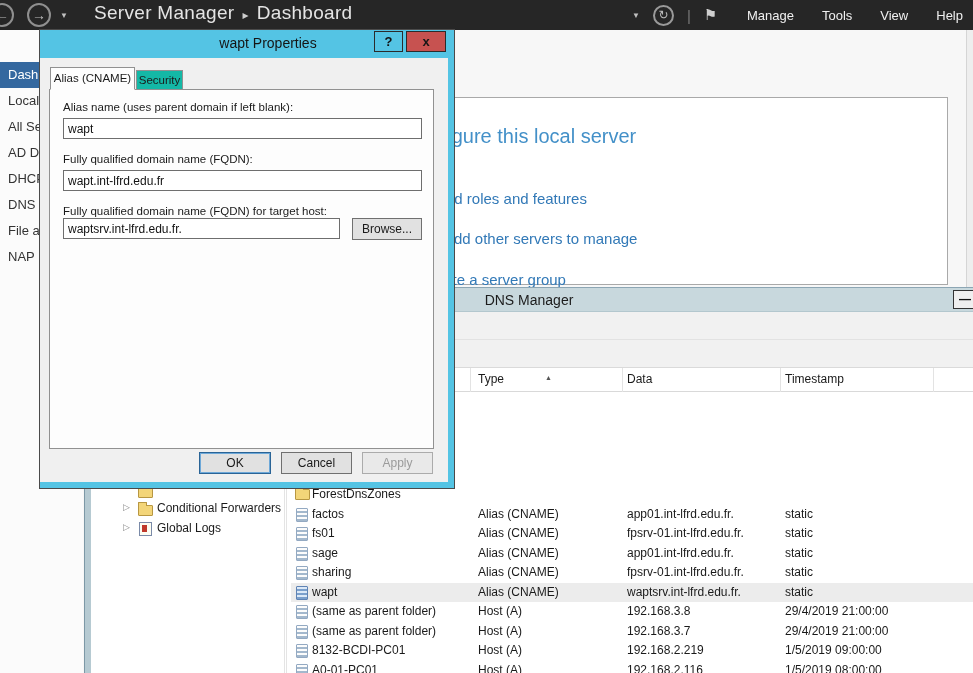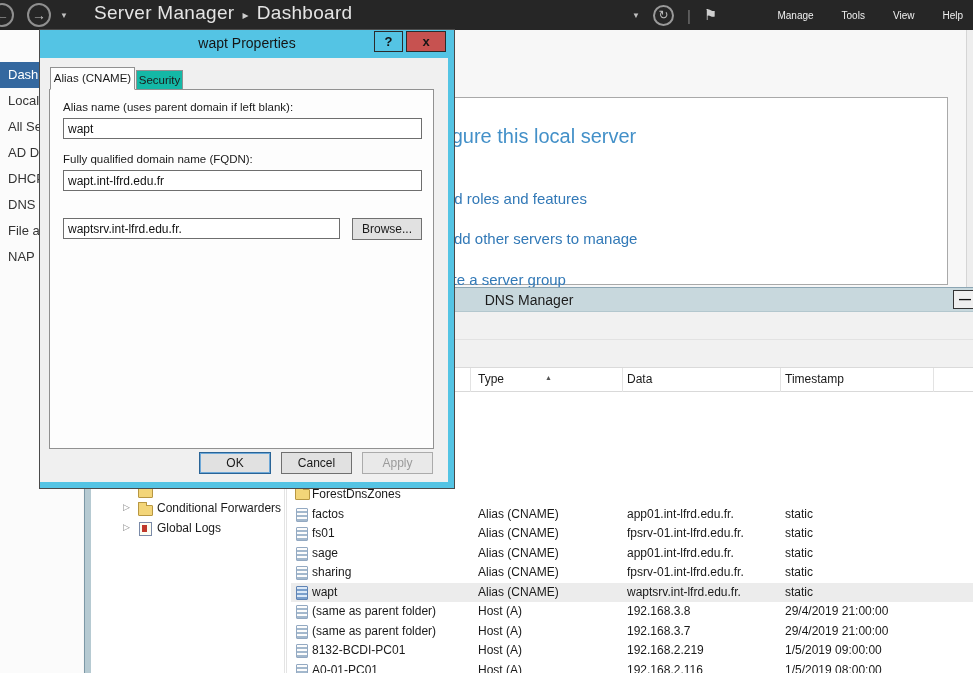--- a/index.html
+++ b/index.html
@@ -8,21 +8,21 @@
   .abs { position:absolute; }
 
   
   .topbar { position:absolute; left:0; top:0; width:973px; height:30px; background:#262626; color:#e8e8e8; z-index:1; }
   .nav-circle { position:absolute; top:3px; width:24px; height:24px; border:2px solid #8f8f8f; border-radius:50%;
                 color:#bdbdbd; font-size:14px; line-height:20px; text-align:center; }
   .tb-caret { color:#bfbfbf; font-size:8px; }
   .tb-title { position:absolute; left:94px; top:2px; font-size:19px; color:#e4e4e4; letter-spacing:.3px; }
   .tb-title .sep { font-size:12px; color:#cfcfcf; padding:0 8px; }
   .tb-right { position:absolute; left:632px; top:0; height:30px; display:flex; align-items:center; gap:13px; }
-  .tb-menus { position:absolute; right:10px; top:0; height:30px; display:flex; align-items:center; gap:28px; font-size:10px; color:#f0f0f0; }
+  .tb-menus { position:absolute; right:10px; top:0; height:30px; display:flex; align-items:center; gap:28px; font-size:13px; color:#f0f0f0; }
   .tb-menus span { cursor:default; }
   .tb-sep { color:#787878; font-size:15px; }
   .flag { color:#cfcfcf; font-size:15px; }
   .refresh-circle { width:21px; height:21px; border:2px solid #9a9a9a; border-radius:50%; color:#bdbdbd;
                     font-size:12px; line-height:17px; text-align:center; }
 
   
   .sidebar { position:absolute; left:0; top:30px; width:83px; height:643px; background:#fbfbfb; z-index:1; }
   .side-item { height:26px; line-height:26px; padding-left:8px; font-size:13px; color:#333; white-space:nowrap; overflow:hidden; }
   .side-item.selected { background:#34689f; color:#fff; }
@@ -68,21 +68,21 @@
   .log-icon { position:absolute; width:13px; height:14px; background:#fdfdf2; border:1px solid #7a8aa8; }
   .log-icon::after { content:""; position:absolute; left:2px; top:2px; width:5px; height:7px; background:#c0392b; }
   .tree-item { position:absolute; height:20px; font-size:12px; color:#1a1a1a; }
   .expander { position:absolute; font-size:9px; color:#8a8a8a; top:3px; }
   .tree-label { position:absolute; left:66px; top:2px; white-space:nowrap; }
 
   
   .dialog { position:absolute; left:40px; top:30px; width:414px; height:458px; z-index:10;
             border:6px solid #54c4e4; outline:1px solid #4a4a4a; background:#f0f0f0; }
   .dlg-titlebar { position:absolute; left:-6px; top:-6px; width:414px; height:28px; background:#54c4e4; }
-  .dlg-title { width:100%; text-align:center; font-size:14px; color:#151515; line-height:27px; }
+  .dlg-title { width:100%; text-align:center; font-size:14px; color:#151515; line-height:27px;margin-left:21px; }
   .dlg-btn-help { position:absolute; left:334px; top:1px; width:29px; height:21px; background:#54c4e4; border:1px solid #2b2b2b;
                   font-size:13px; font-weight:bold; color:#111; text-align:center; line-height:19px; }
   .dlg-btn-close { position:absolute; left:366px; top:1px; width:40px; height:21px; background:#c75250; border:1px solid #2b2b2b;
                    font-size:13px; font-weight:bold; color:#161616; text-align:center; line-height:19px; }
   .dlg-client { position:absolute; left:-6px; top:22px; width:402px; height:424px; background:#f0f0f0; }
   .tab { position:absolute; font-size:11.5px; color:#1a1a1a; text-align:center; border:1px solid #919191; }
   .tab.active { left:10px; top:9px; width:85px; height:23px; background:#fdfdfd; border-bottom:1px solid #fdfdfd; z-index:2; line-height:21px; }
   .tab.inactive { left:96px; top:12px; width:47px; height:20px; background:#14b8a6; line-height:18px; }
   .tab-page { position:absolute; left:9px; top:31px; width:385px; height:360px; background:#fdfdfd; border:1px solid #919191; z-index:1; }
   .fld-label { position:absolute; left:13px; font-size:11.5px; color:#1a1a1a; white-space:nowrap; }
@@ -254,20 +254,21 @@
     <div class="dlg-btn-close">x</div>
   </div>
   <div class="dlg-client">
     <div class="tab active">Alias (CNAME)</div>
     <div class="tab inactive">Security</div>
     <div class="tab-page">
       <div class="fld-label" style="top:11px;">Alias name (uses parent domain if left blank):</div>
       <input class="fld-input" style="top: 28px; width: 359px;" value="wapt">
       <div class="fld-label" style="top:63px;text-align:center;">Fully qualified domain name (FQDN):</div>
       <input class="fld-input" style="top: 80px; width: 359px;" value="wapt.int-lfrd.edu.fr">
+      <div class="fld-label" style="top:115px;">Fully qualified domain name (FQDN) for target host:</div>
       <input class="fld-input" style="top: 128px; width: 277px;" value="waptsrv.int-lfrd.edu.fr.">
       <button class="btn" style="left:302px; top:128px; width:70px;">Browse...</button>
     </div>
     <button class="btn default" style="left:159px; top:394px; width:72px;">OK</button>
     <button class="btn" style="left:241px; top:394px; width:71px;">Cancel</button>
     <button class="btn disabled" style="left:322px; top:394px; width:71px;">Apply</button>
   </div>
 </div>
 
 </body></html>

